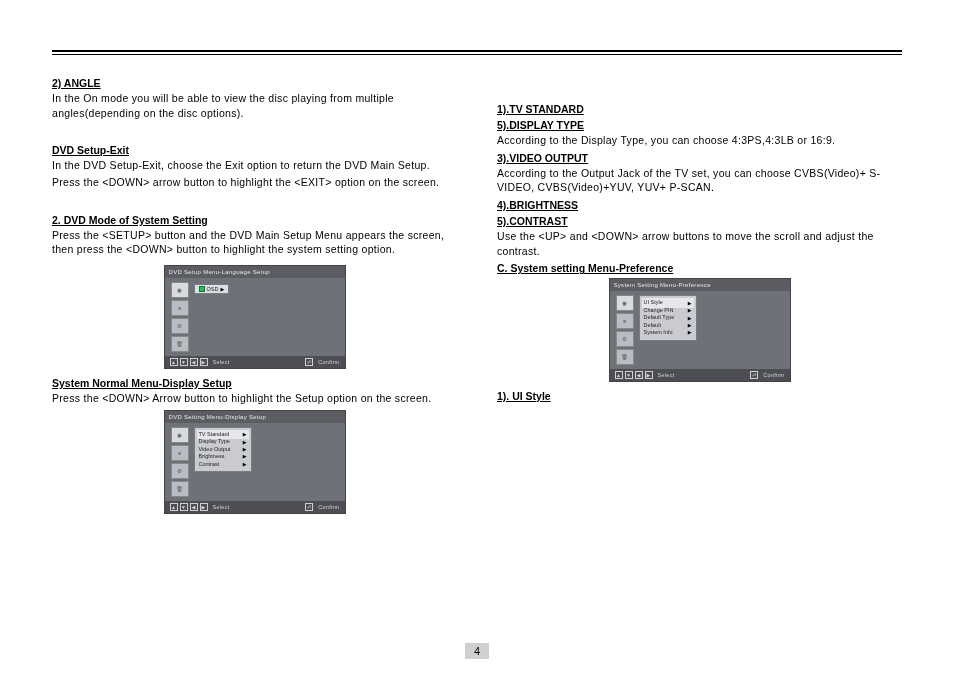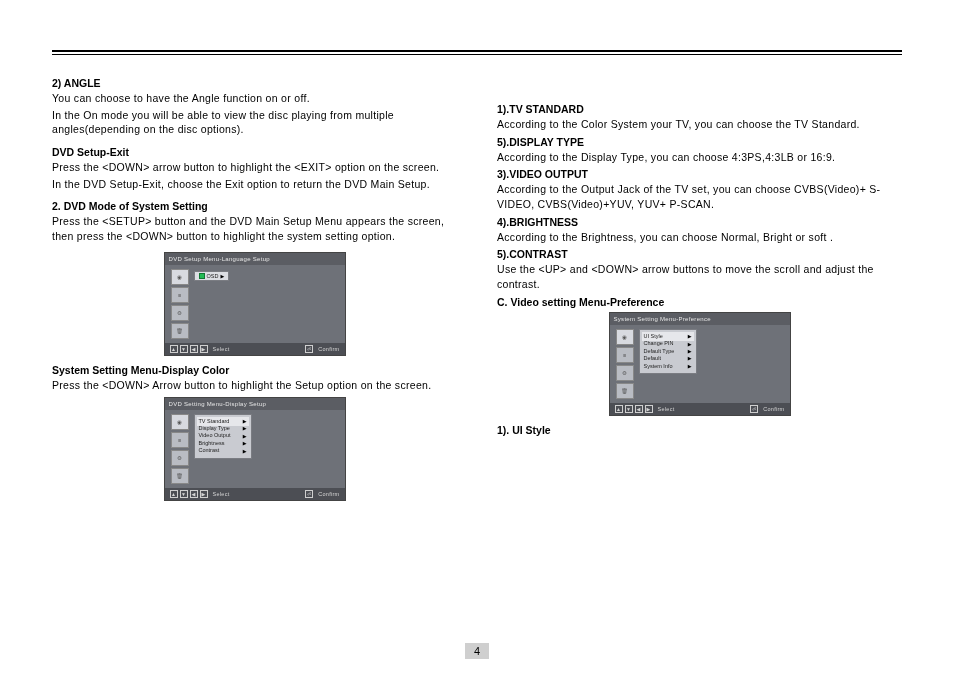--- a/index.html
+++ b/index.html
@@ -24,27 +24,28 @@
     gap: 40px;
   }
   .col {
     flex: 1;
     min-width: 0;
   }
   .sec-title {
     font-weight: bold;
     margin-top: 4px;
     margin-bottom: 2px;
+    text-decoration: underline;
   }
   .para {
     line-height: 1.4;
     margin-bottom: 2px;
     letter-spacing: 0.3px;
   }
-  .gap-lg { margin-top: 9px; }
+  .gap-lg { margin-top: 24px; }
   .gap-md { margin-top: 8px; }
 
   
   .shot {
     width: 182px;
     margin: 8px auto 8px auto;
     border: 1px solid #444;
     background: #6e7178;
     font-size: 5.5px;
     color: #d8d8d8;
@@ -138,26 +139,25 @@
 </style>
 </head>
 <body>
 
 <div class="ruler"></div>
 
 <div class="cols">
 
   <div class="col">
     <div class="sec-title">2) ANGLE</div>
-    <div class="para">You can choose to have the Angle function on or off.</div>
     <div class="para">In the On mode you will be able to view the disc playing from multiple angles(depending on the disc options).</div>
 
     <div class="sec-title gap-lg">DVD Setup-Exit</div>
+    <div class="para">In the DVD Setup-Exit, choose the Exit option to return the DVD Main Setup.</div>
     <div class="para">Press the &lt;DOWN&gt; arrow button to highlight the &lt;EXIT&gt; option on the screen.</div>
-    <div class="para">In the DVD Setup-Exit, choose the Exit option to return the DVD Main Setup.</div>
 
     <div class="sec-title gap-lg">2. DVD Mode of System Setting</div>
     <div class="para">Press the &lt;SETUP&gt; button and  the DVD Main Setup Menu appears the screen, then press the &lt;DOWN&gt; button to highlight the system setting option.</div>
 
     <div class="shot">
       <div class="shot-bar">DVD Setup Menu-Language Setup</div>
       <div class="shot-body">
         <div class="icon-rail">
           <div class="rail-ico on">◉</div>
           <div class="rail-ico">≡</div>
@@ -180,21 +180,21 @@
           <span class="kbx">▶</span>
           <span class="foot-lbl">Select</span>
         </span>
         <span class="keys">
           <span class="kbx">⏎</span>
           <span class="foot-lbl">Confirm</span>
         </span>
       </div>
     </div>
 
-    <div class="sec-title gap-md">System Setting Menu-Display Color</div>
+    <div class="sec-title gap-md">System Normal Menu-Display Setup</div>
     <div class="para">Press the &lt;DOWN&gt; Arrow button to highlight the Setup option on the screen.</div>
 
     <div class="shot" style="margin-top:4px;">
       <div class="shot-bar">DVD Setting Menu-Display Setup</div>
       <div class="shot-body">
         <div class="icon-rail">
           <div class="rail-ico on">◉</div>
           <div class="rail-ico">≡</div>
           <div class="rail-ico">⚙</div>
           <div class="rail-ico">🗑</div>
@@ -233,35 +233,33 @@
         <span class="keys">
           <span class="kbx">⏎</span>
           <span class="foot-lbl">Confirm</span>
         </span>
       </div>
     </div>
   </div>
 
   <div class="col">
     <div class="sec-title" style="margin-top:30px">1).TV STANDARD</div>
-    <div class="para">According to the Color System your TV, you can choose the TV Standard.</div>
 
     <div class="sec-title">5).DISPLAY TYPE</div>
     <div class="para">According to the Display Type, you can choose 4:3PS,4:3LB or 16:9.</div>
 
     <div class="sec-title">3).VIDEO OUTPUT</div>
     <div class="para">According to the Output Jack of the TV set, you can choose CVBS(Video)+ S-VIDEO, CVBS(Video)+YUV, YUV+ P-SCAN.</div>
 
     <div class="sec-title">4).BRIGHTNESS</div>
-    <div class="para">According to the Brightness, you can choose Normal, Bright or soft .</div>
 
     <div class="sec-title">5).CONTRAST</div>
     <div class="para">Use the &lt;UP&gt; and &lt;DOWN&gt; arrow buttons to move the scroll and adjust the contrast.</div>
 
-    <div class="sec-title">C. Video setting Menu-Preference</div>
+    <div class="sec-title">C. System setting Menu-Preference</div>
 
     <div class="shot" style="margin-top:4px;">
       <div class="shot-bar">System Setting Menu-Preference</div>
       <div class="shot-body">
         <div class="icon-rail">
           <div class="rail-ico on">◉</div>
           <div class="rail-ico">≡</div>
           <div class="rail-ico">⚙</div>
           <div class="rail-ico">🗑</div>
         </div>

